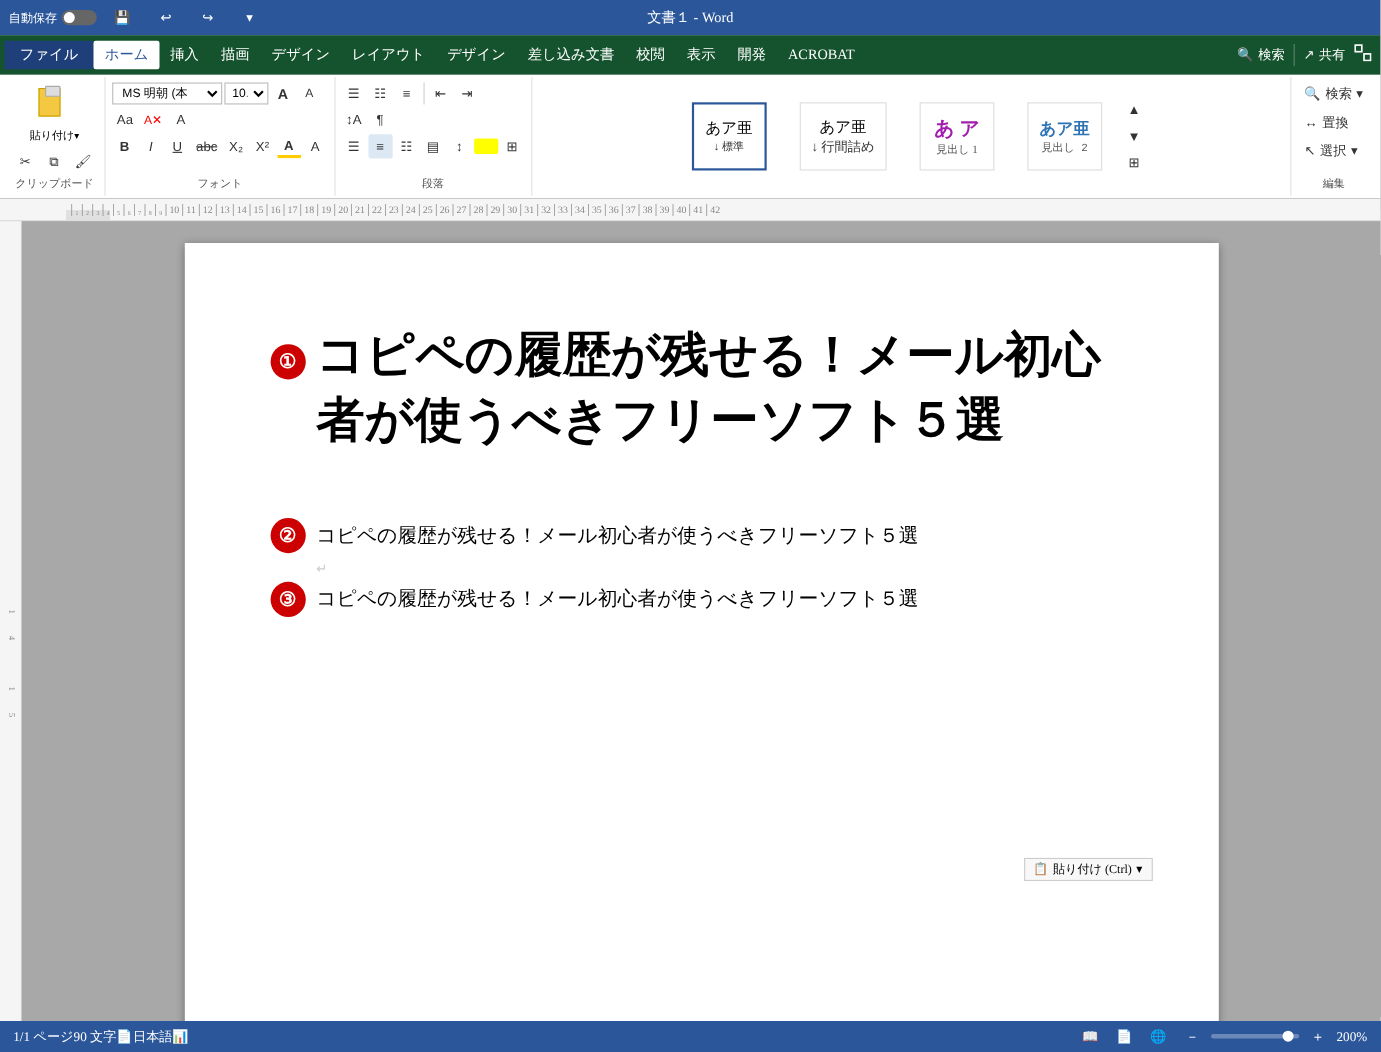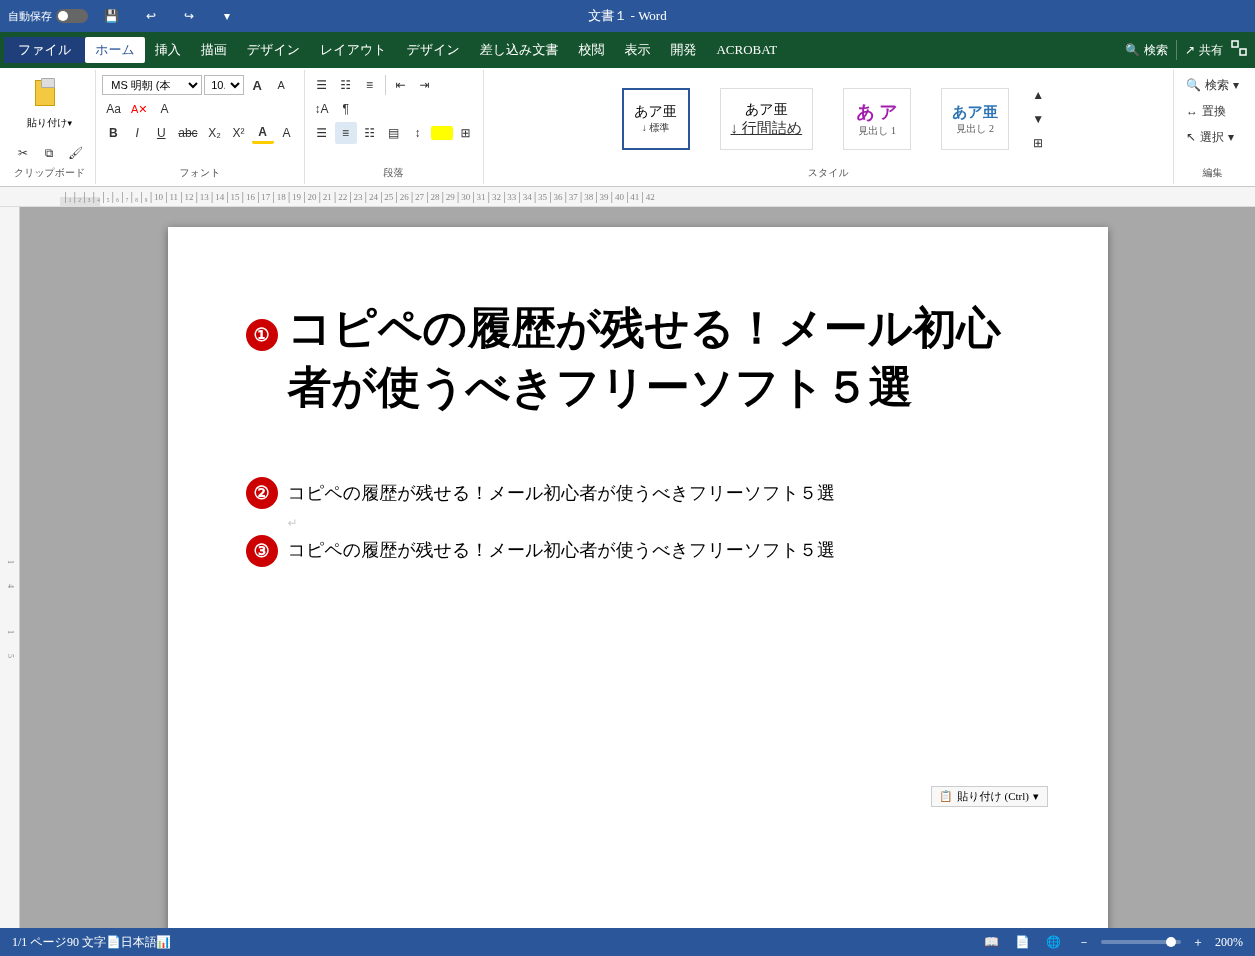--- a/index.html
+++ b/index.html
@@ -220,37 +220,36 @@
   </div>
 
   <div style="display:flex;align-items:center;padding:4px 6px;border-right:1px solid #e0e0e0;flex:1;flex-direction:column;">
     <div style="display:flex;align-items:center;flex:1;gap:2px;">
       <div class="style-box selected">
         <span style="font-family:'MS Mincho',serif;font-size:14px;">あア亜</span>
         <span style="font-size:10px;color:#333;">↓ 標準</span>
       </div>
       <div class="style-box">
         <span style="font-family:'MS Mincho',serif;font-size:14px;">あア亜</span>
-        <span style="font-size:15px;color:#333;text-decoration:underline;">↓ 行間詰め</span>
+        <span style="font-size:12px;color:#333;">↓ 行間詰め</span>
       </div>
       <div class="style-box">
         <span style="font-family:Liberation Serif, serif;font-size:18px;color:#a21caf;font-weight:bold;">あ ア</span>
         <span style="font-size:10px;color:#555;">見出し 1</span>
       </div>
       <div class="style-box">
         <span style="font-family:sans-serif;font-size:15px;color:#2e74b5;font-weight:bold;">あア亜</span>
-        <span style="font-size:10px;color:#555;">見出し 2</span>
+        <span style="font-size:10px;color:#555;font-family:Liberation Mono, monospace;">見出し 2</span>
       </div>
       <div style="display:flex;flex-direction:column;gap:2px;margin-left:2px;">
         <button class="tb-btn">▲</button>
         <button class="tb-btn">▼</button>
         <button class="tb-btn">⊞</button>
       </div>
     </div>
-    <div style="font-size:10px;color:#555;text-align:center;width:100%;margin-top:2px;">スタイル</div>
   </div>
 
   <div style="display:flex;flex-direction:column;padding:4px 8px;min-width:70px;">
     <div style="display:flex;flex-direction:column;gap:4px;flex:1;">
       <button class="tb-btn" style="justify-content:flex-start;gap:4px;">
         <span>🔍</span>
         <span>検索</span>▾
       </button>
       <button class="tb-btn" style="justify-content:flex-start;gap:4px;">
         <span>↔</span>

